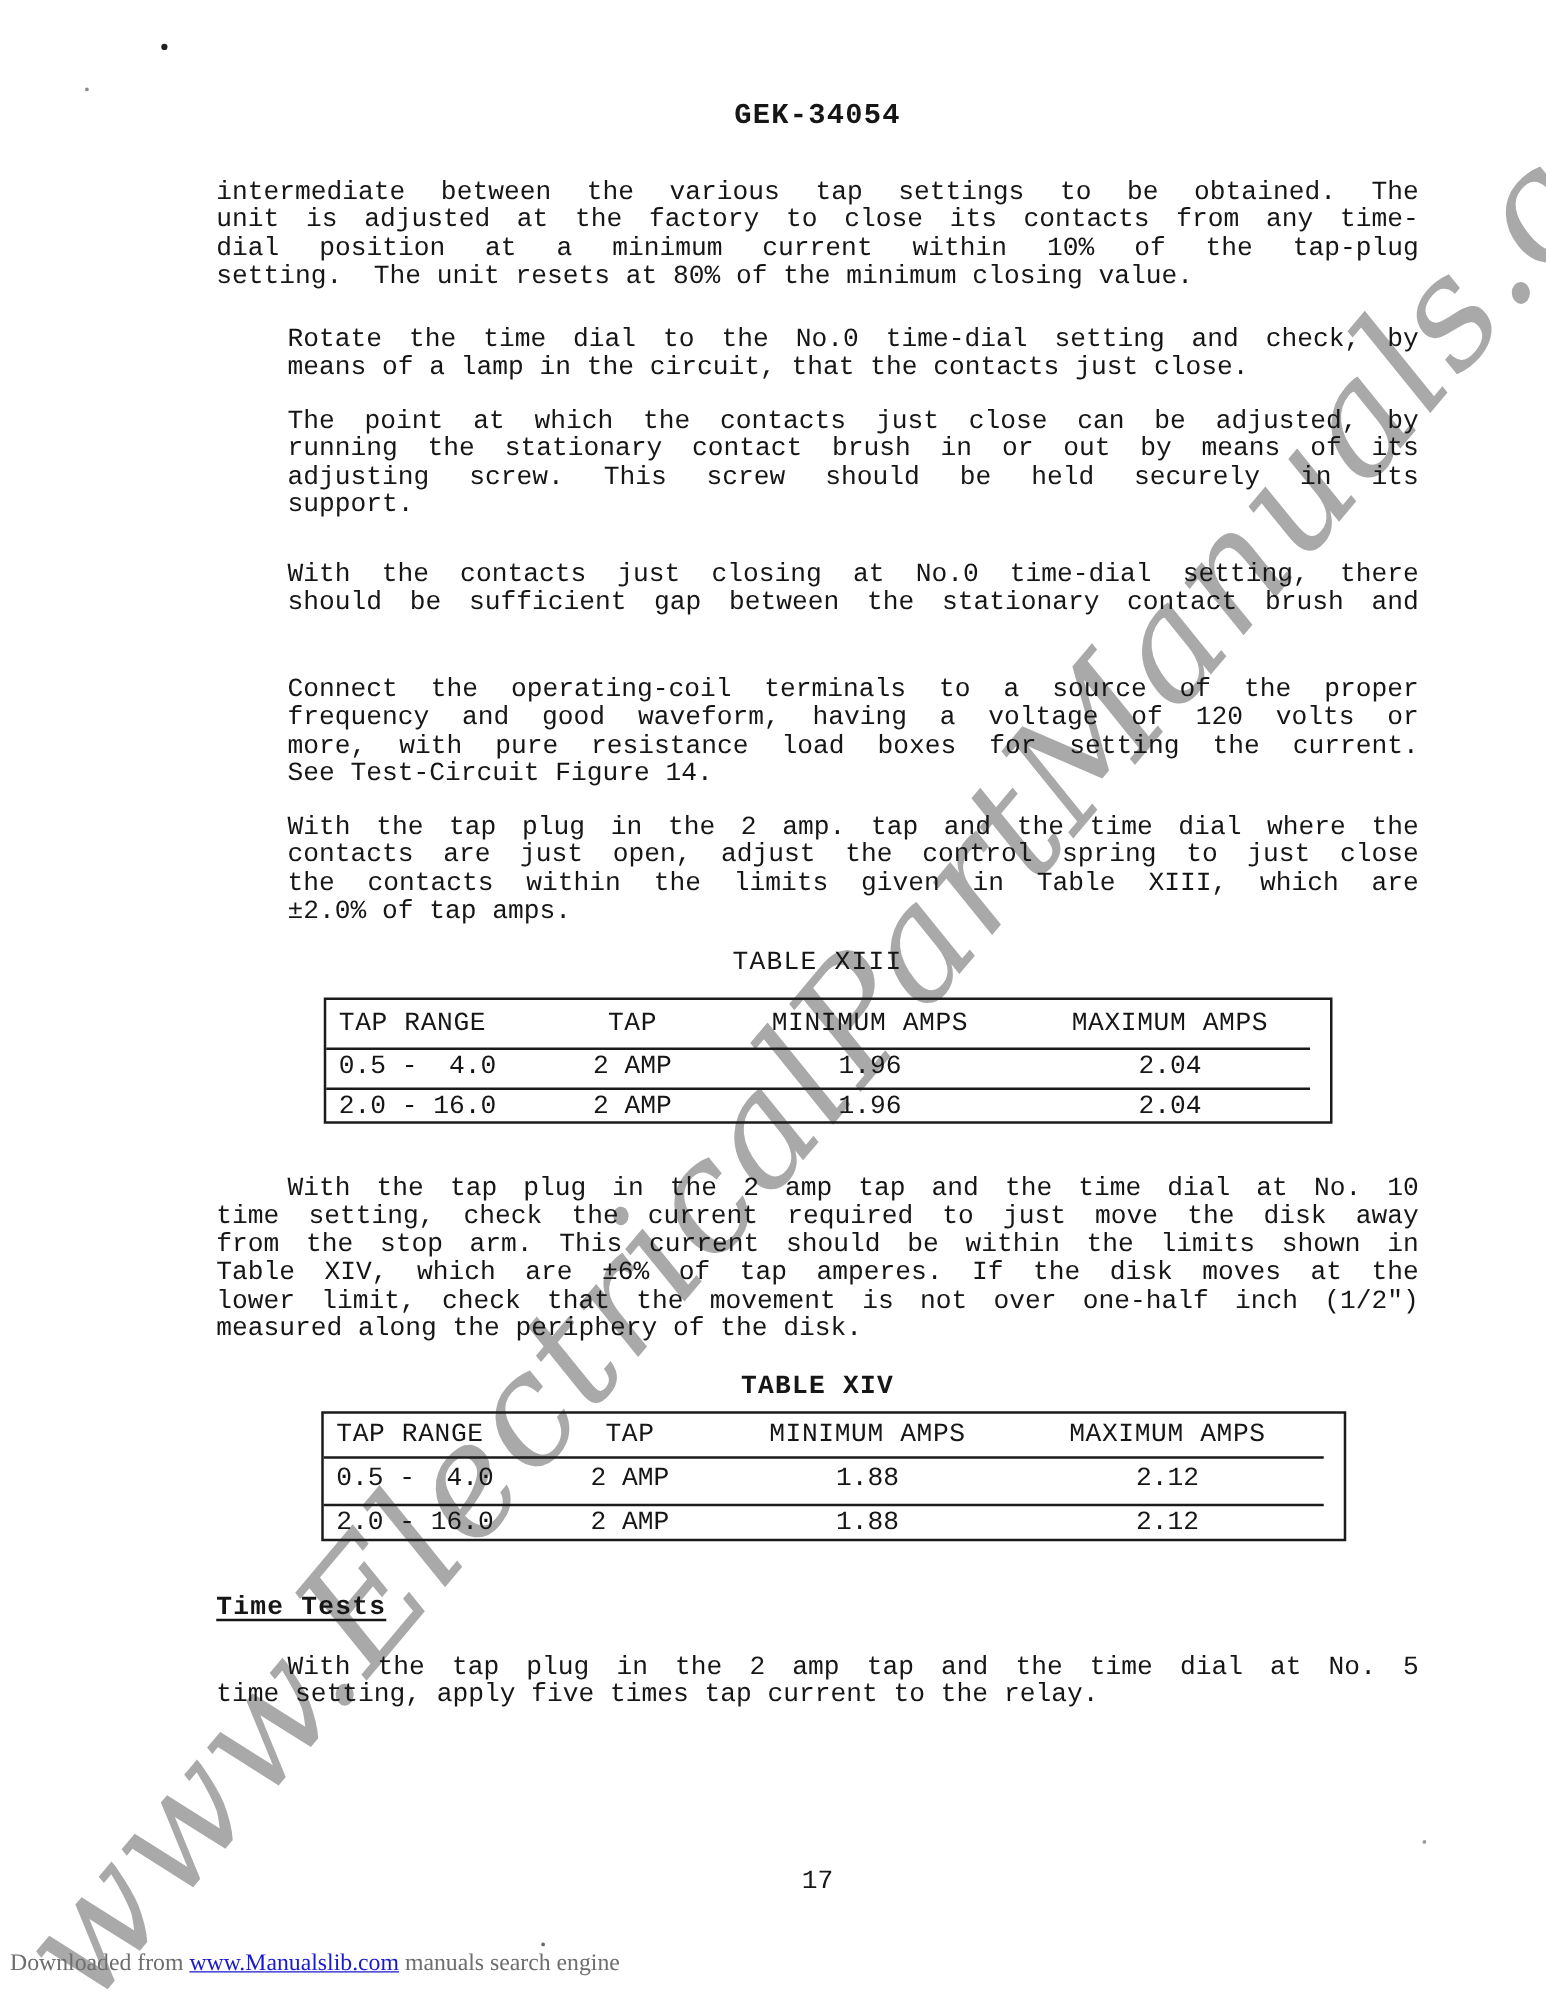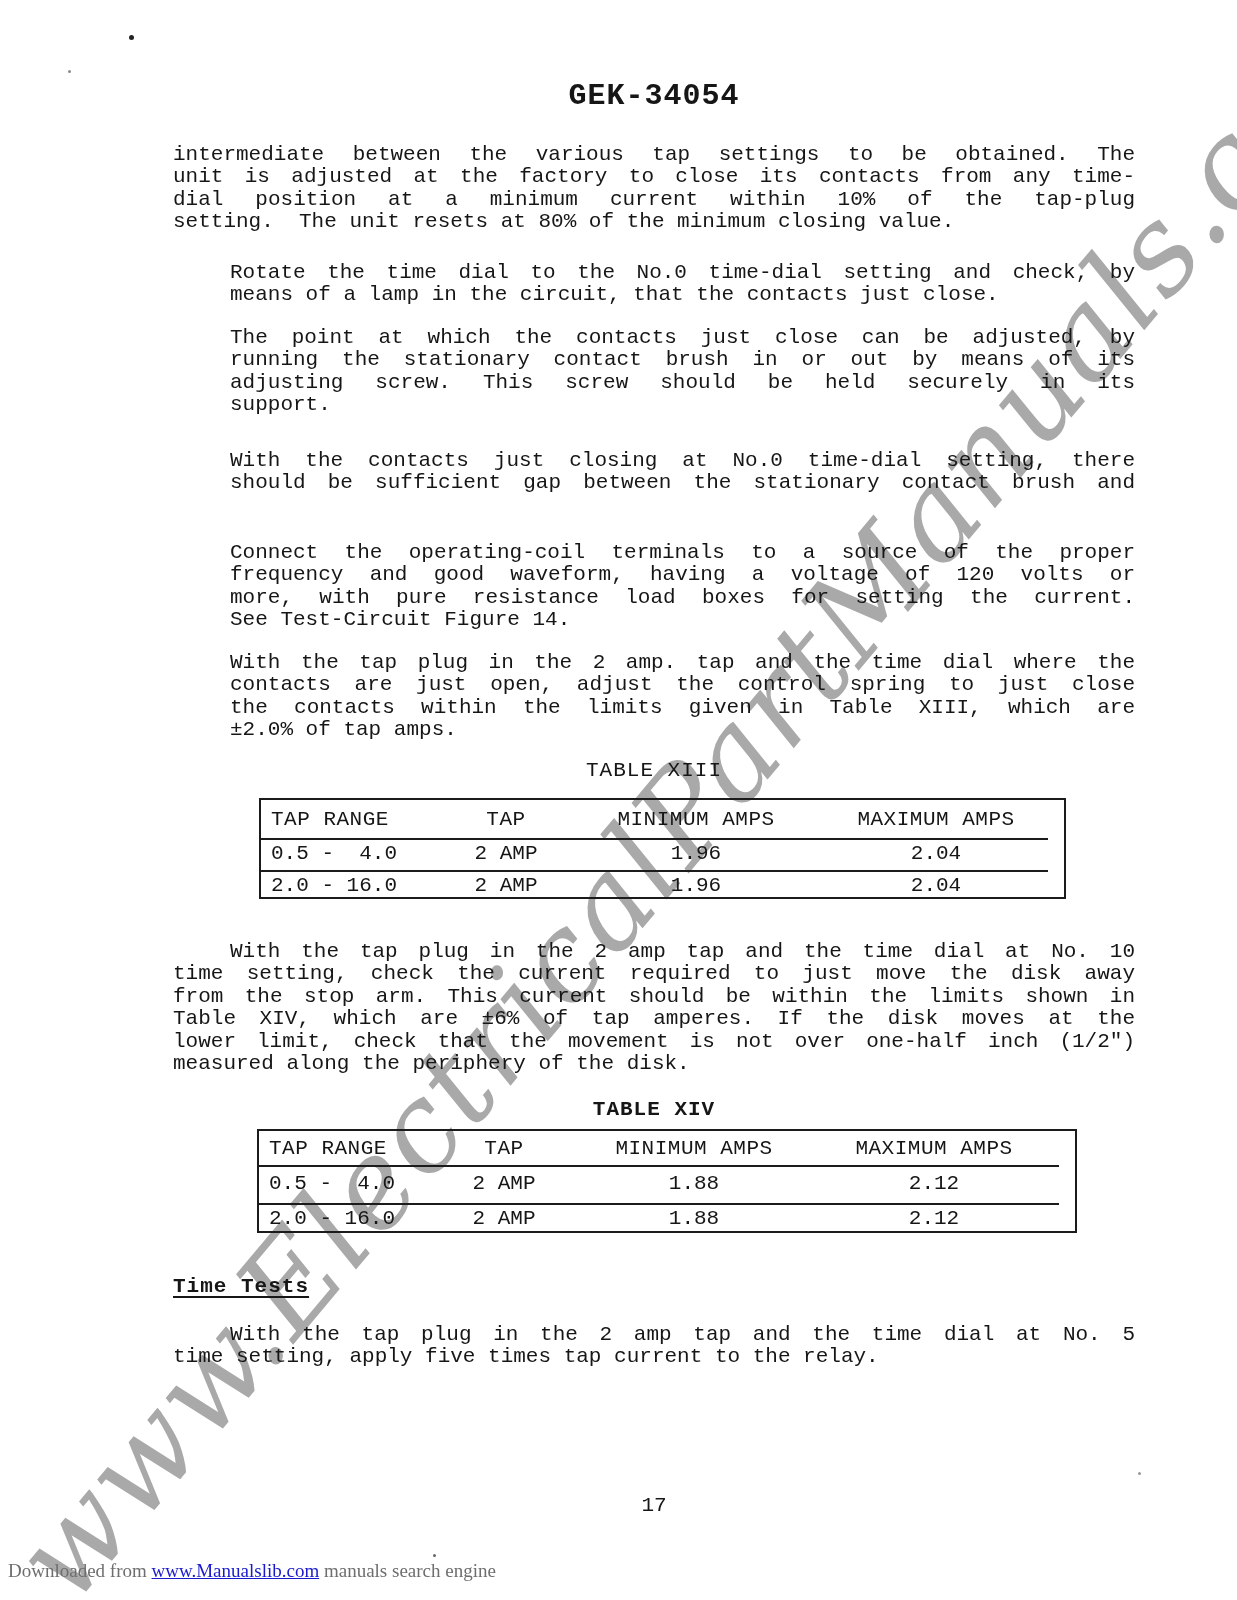--- a/index.html
+++ b/index.html
@@ -13,21 +13,21 @@
   .watermark{
     position:absolute;left:40px;top:1510px;
     transform:rotate(-50deg);transform-origin:0 50%;
     font-family:"DejaVu Serif","Liberation Serif",serif;
     font-style:italic;font-size:122px;letter-spacing:2px;
     white-space:nowrap;color:#a9a9a9;z-index:1;pointer-events:none;
   }
   .content{position:absolute;inset:0;z-index:2;}
   
   .doc-title{position:absolute;left:173px;width:962px;top:79px;
-    text-align:center;font-weight:bold;font-size:30px;letter-spacing:1px;}
+    text-align:center;font-weight:bold;font-size:23px;letter-spacing:1px;}
   .tbl-caption{position:absolute;left:173px;width:962px;text-align:center;
     font-size:21px;line-height:24px;letter-spacing:1px;}
   .cap13{top:759px;} .cap14{top:1098px;font-weight:bold;}
   .section-h{position:absolute;left:173px;top:1275px;font-size:21px;line-height:24px;
     text-decoration:underline;text-underline-offset:4px;text-decoration-thickness:2px;
     letter-spacing:1px;font-weight:bold;}
   
   .para{position:absolute;font-size:21px;}
   .ln{line-height:22.4px;height:22.4px;}
   .j{text-align:justify;text-align-last:justify;}

